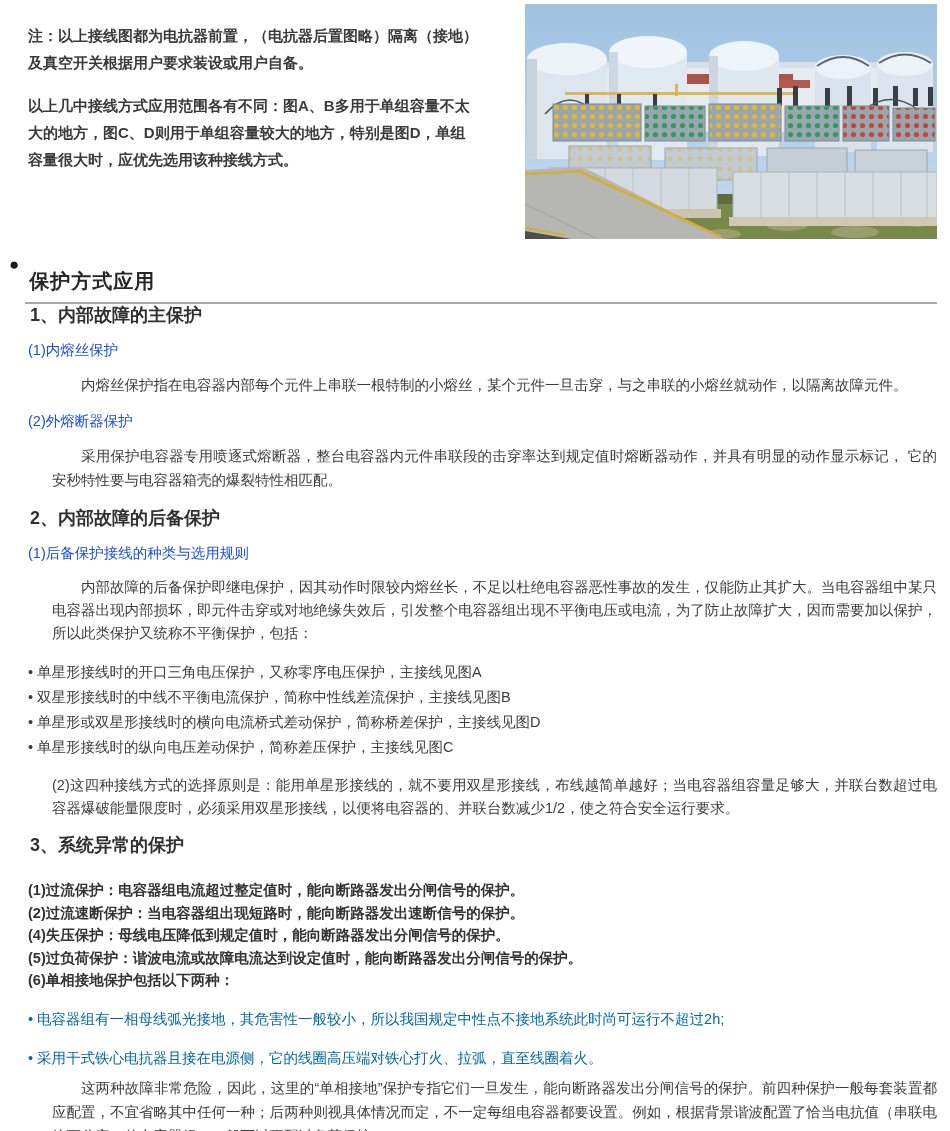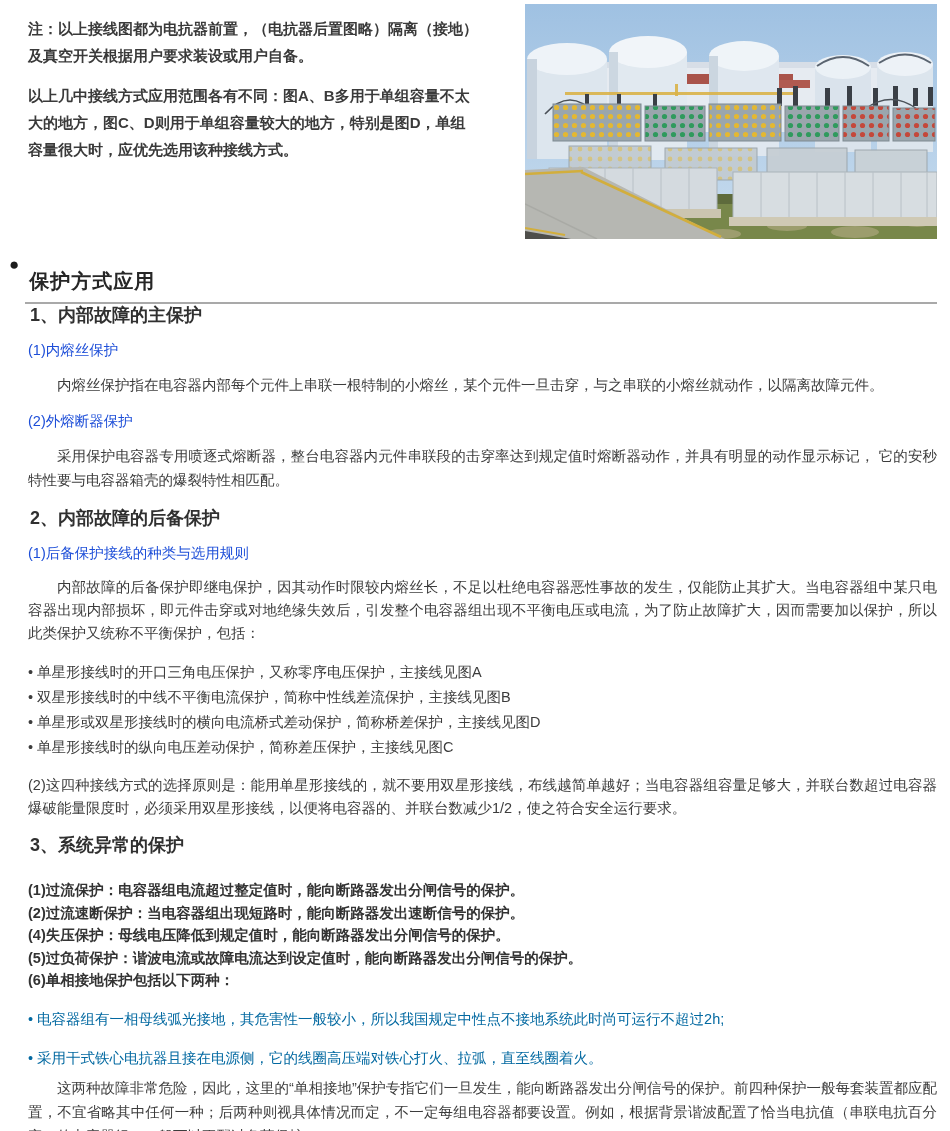--- a/index.html
+++ b/index.html
@@ -11,21 +11,21 @@
     font-family: "Liberation Sans", "DejaVu Sans", sans-serif;
     color: #3c3c3c;
     overflow: hidden;
   }
   .page { padding: 4px 13px 0 28px; }
 
   
   .top-row { display: flex; justify-content: space-between; align-items: flex-start; height: 238px; }
   .note-col { width: 452px; padding-top: 2px; }
   .note-col p {
-    margin: 9px 0 13px 0;
+    margin: 16px 0 13px 0;
     font-size: 15px;
     line-height: 27px;
     font-weight: 600;
     color: #3a3a3a;
   }
   .photo-wrap { width: 412px; height: 235px; flex: none; }
   .photo-wrap svg { display: block; width: 412px; height: 235px; }
 
   
   .section-head {
@@ -45,21 +45,21 @@
     font-size: 18px; font-weight: 700; color: #303030;
     margin: 0; padding: 0 0 0 2px; line-height: 22px;
   }
   .h2-1 { margin-top: 25px; }
   .h2-2 { margin-top: 13px; }
   .h2-3 { margin-top: 15px; }
 
   .sub-label { font-size: 14.5px; line-height: 18px; color: #1d4ed8; margin-top: 15px; }
   .para {
     font-size: 14.5px; line-height: 24px; color: #3c3c3c;
-    text-indent: 2em; margin-top: 14px; text-align: justify;
+    text-indent: 2em; margin-top: 14px; text-align: justify; margin-left: 24px;
   }
   .para.tight { line-height: 23px; }
   .para.noindent { text-indent: 0; }
 
   ul.dot-list { list-style: none; margin: 15px 0 0 0; padding: 0; }
   ul.dot-list li { font-size: 14.5px; line-height: 25px; color: #3c3c3c; }
   ul.dot-list .dot { margin-right: 4px; }
 
   .bold-list { margin-top: 23px; }
   .bold-list .bold-item {

